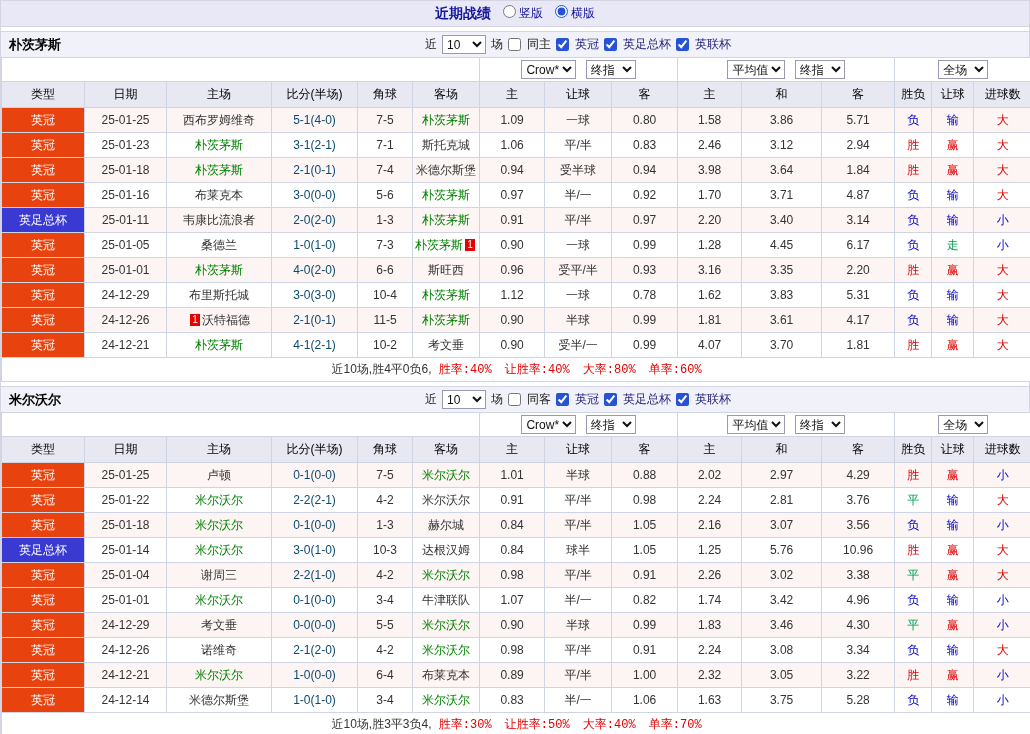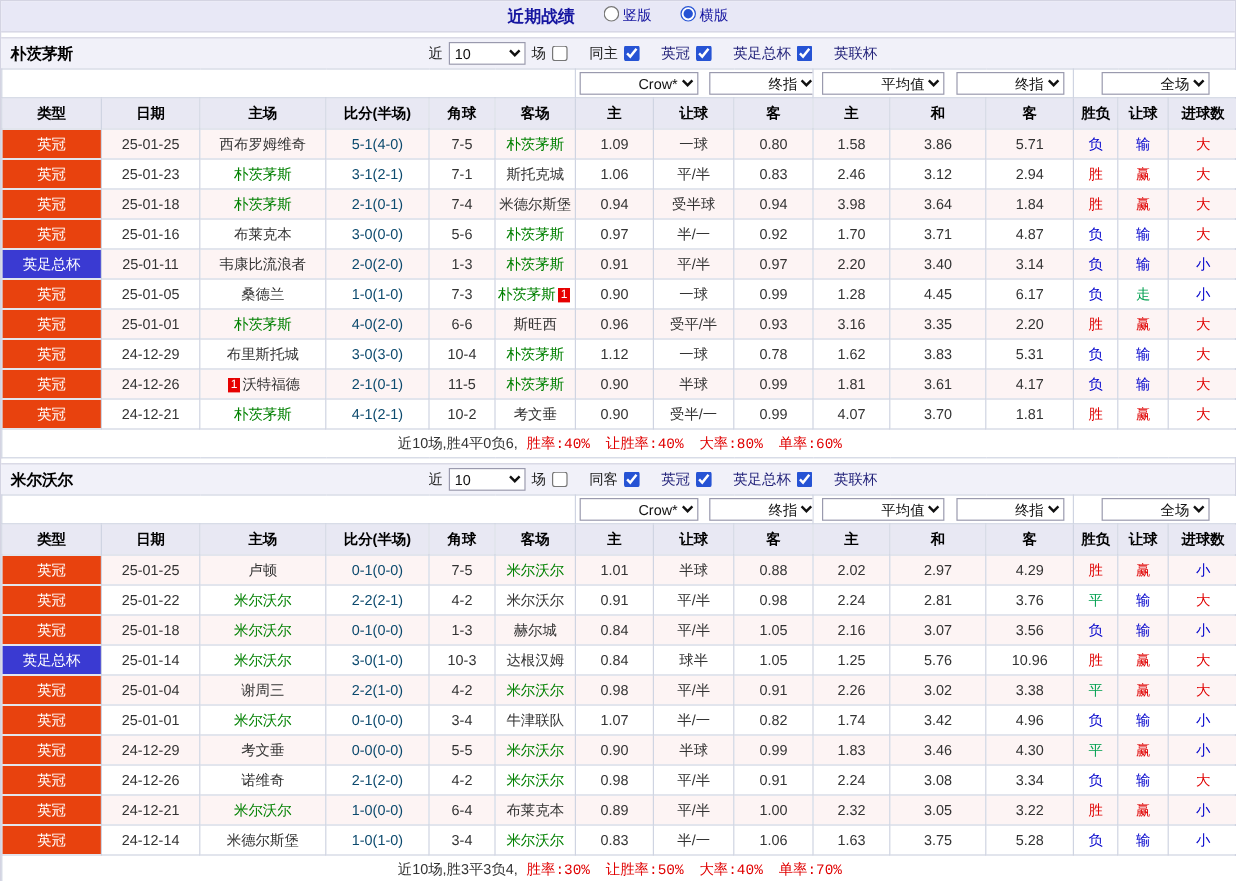--- a/index.html
+++ b/index.html
@@ -8,48 +8,48 @@
     width: 1030px;
     font-family: "Liberation Sans", "DejaVu Sans", sans-serif;
     font-size: 12px;
     color: #222;
   }
   .page { width: 1030px; border: 1px solid #d4d4e2; }
 
   
   .titlebar {
     height: 26px; background: #e8e8f6; border-bottom: 1px solid #d4d4e2;
-    display: flex; align-items: center; justify-content: center; gap: 24px;
+    display: flex; align-items: center; justify-content: center; gap: 12px;
   }
   .title { color: #1515a0; font-weight: bold; font-size: 14px; }
   .radio-opt { display: inline-flex; align-items: flex-start; gap: 3px; color: #1515a0; cursor: pointer; }
   input[type="radio"], input[type="checkbox"] { accent-color: #2653d4; width: 13px; height: 13px; margin: 0; }
 
   
   section { margin-top: 4px; }
   .teambar {
     height: 26px; background: #f1f1f9; border-top: 1px solid #d4d4e2;
     display: flex; align-items: center; padding: 0 8px;
   }
   .teamname { font-weight: bold; font-size: 13px; color: #000; }
   .filters { margin-left: auto; margin-right: 290px; display: flex; align-items: center; gap: 5px; white-space: nowrap; }
-  .filters label { display: inline-flex; align-items: center; gap: 18px; cursor: pointer; }
+  .filters label { display: inline-flex; align-items: center; gap: 6px; cursor: pointer; }
   .filters .comp span { color: #22227a; }
   select {
     font-family: "Liberation Sans", "DejaVu Sans", sans-serif;
     font-size: 12px; height: 19px; border: 1px solid #9a9aae; background: #fff; color: #111;
   }
-  .count-select { width: 64px; }
+  .count-select { width: 44px; }
 
   
   table { width: 100%; border-collapse: collapse; table-layout: fixed; font-size: 12px; }
   th, td { border: 1px solid #cfd4e2; text-align: center; white-space: nowrap; overflow: hidden; }
   thead .selrow td { height: 24px; background: #fff; }
-  .selcell select { margin: 0 3px; min-width: 50px; padding-left: 44px; }
-  thead .hdrrow th { height: 26px; background: #e8e8f3; font-weight: bold; color: #000; }
+  .selcell select { margin: 0 3px; min-width: 50px; }
+  thead .hdrrow th { height: 26px; background: #e8e8f3; font-weight: normal; color: #000; }
   tbody td { height: 25px; color: #333; }
   tbody tr.odd { background: #fdf4f4; }
   tbody tr.even { background: #ffffff; }
   td.lg  { background: #e8420e; color: #fff; }
   td.cup { background: #3a3ad2; color: #fff; }
   .green { color: #008000; }
   td.score { color: #0c4a6e; }
   .c-red { color: #e00000; }
   .c-blue { color: #0000cc; }
   .c-green { color: #00a050; }

